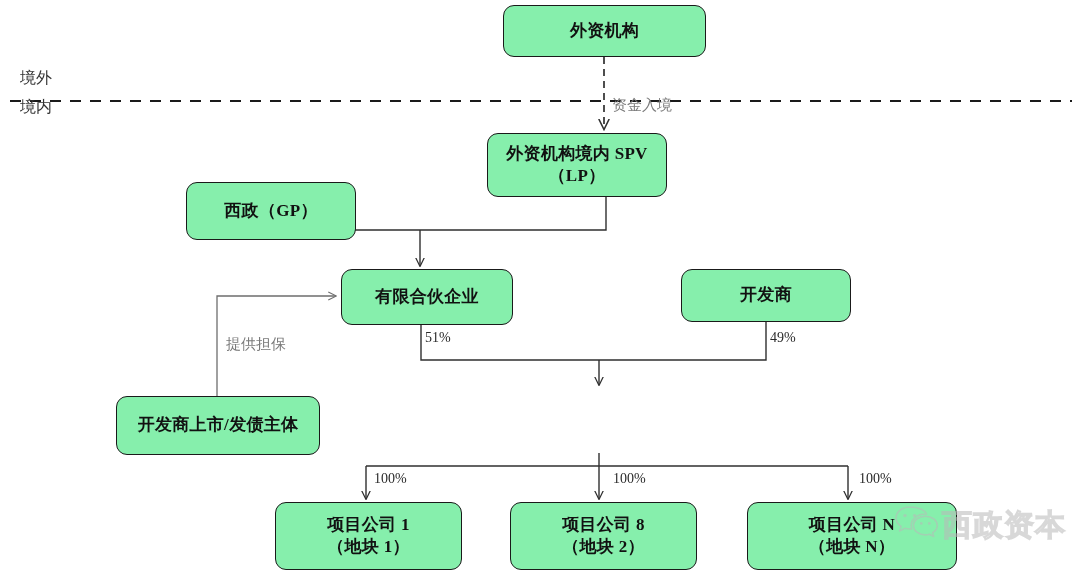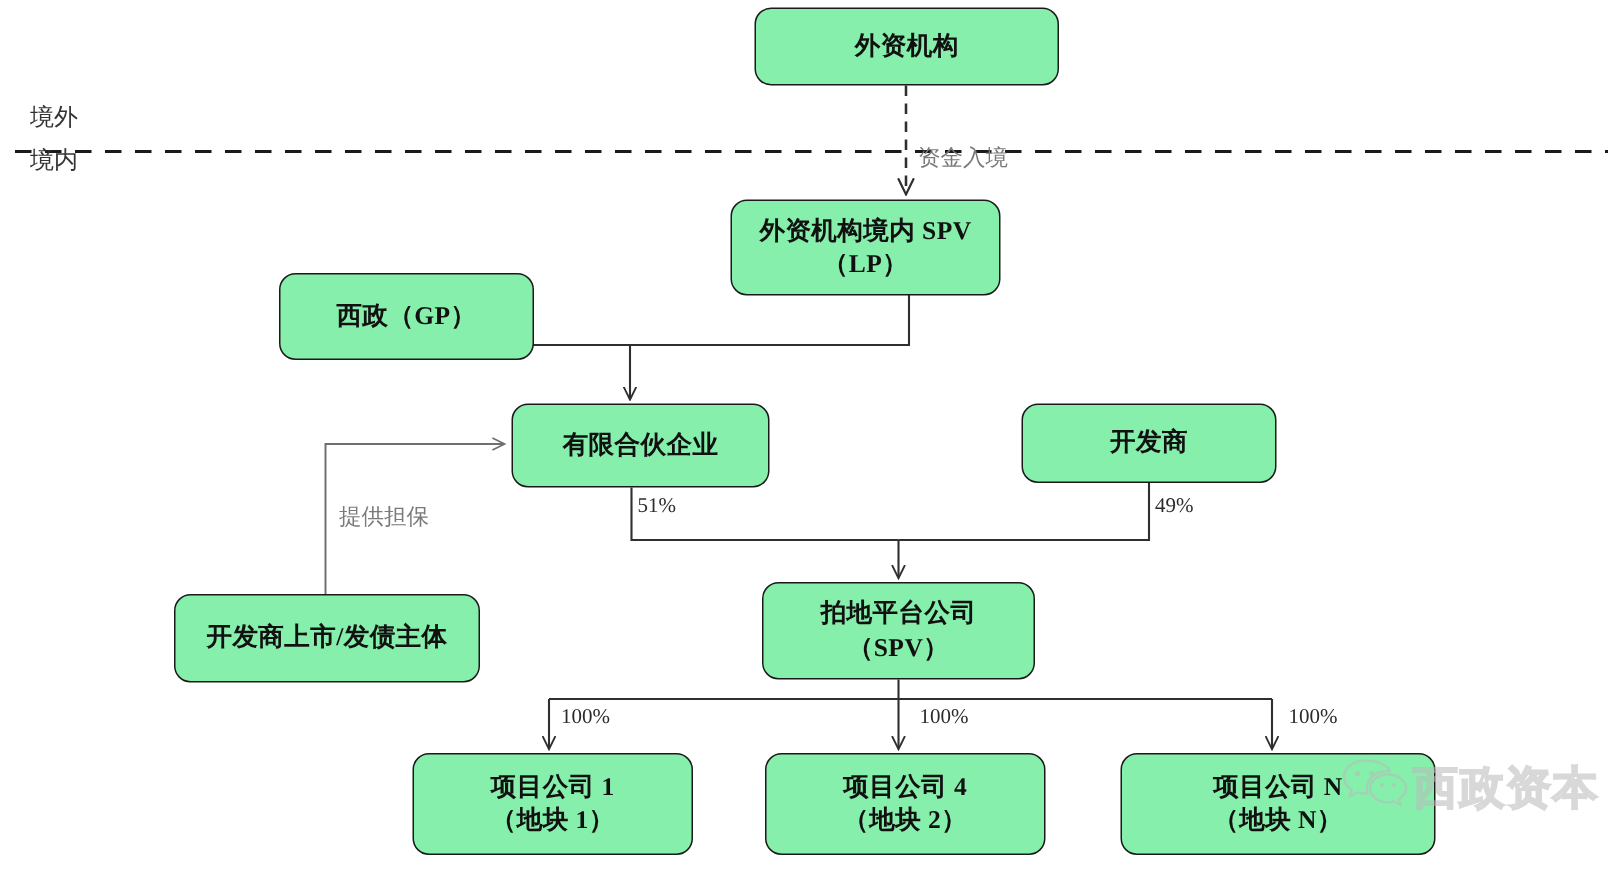--- a/index.html
+++ b/index.html
@@ -142,37 +142,31 @@
   </div>
 
   <div class="node" style="left:341px; top:269px; width:172px; height:56px;">
     <span>有限合伙企业</span>
   </div>
 
   <div class="node" style="left:116px; top:396px; width:204px; height:59px;">
     <span>开发商上市/发债主体</span>
   </div>
 
-  <div class="node" style="left:508px; top:388px; width:182px; height:65px;">
-    <div>
-      <span>拍地平台公司</span>
-      <span class="line2">（SPV）</span>
-    </div>
-  </div>
 
   <div class="node" style="left:275px; top:502px; width:187px; height:68px;">
     <div>
       <span>项目公司 1</span>
       <span class="line2">（地块 1）</span>
     </div>
   </div>
 
   <div class="node" style="left:510px; top:502px; width:187px; height:68px;">
     <div>
-      <span>项目公司 4</span>
+      <span>项目公司 8</span>
       <span class="line2">（地块 2）</span>
     </div>
   </div>
 
   <div class="node" style="left:747px; top:502px; width:210px; height:68px;">
     <div>
       <span>项目公司 N</span>
       <span class="line2">（地块 N）</span>
     </div>
   </div>

